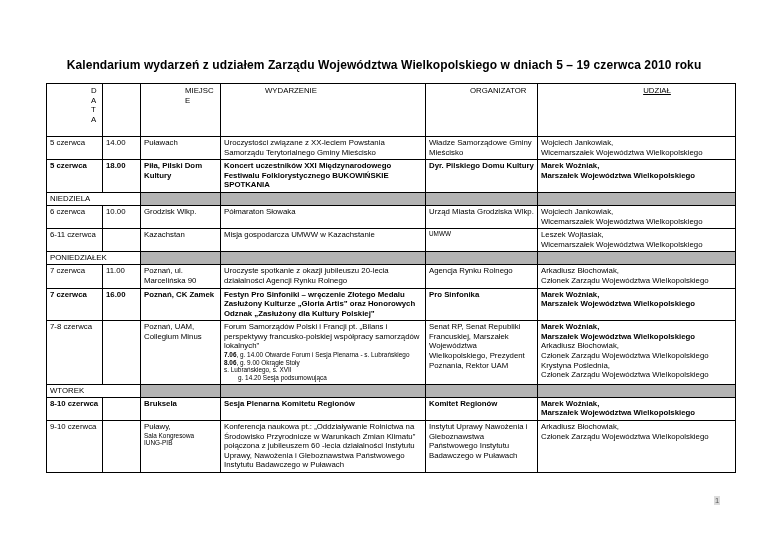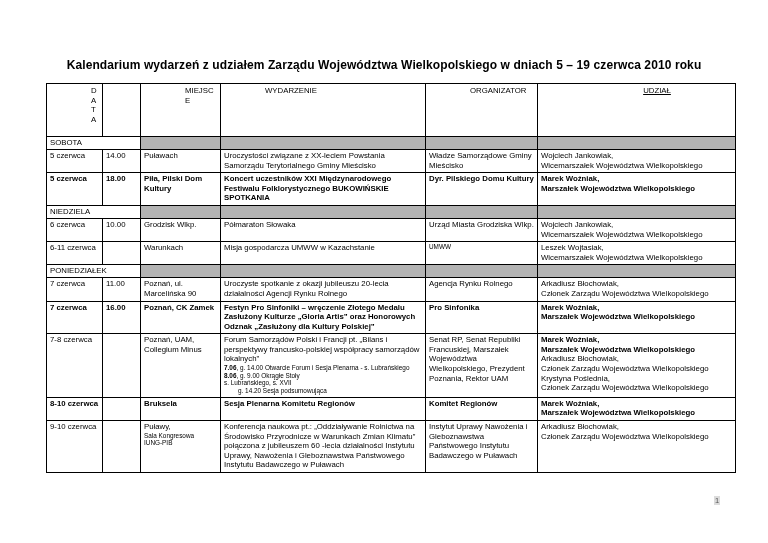--- a/index.html
+++ b/index.html
@@ -53,27 +53,20 @@
     <tr>
       <th>DATA</th>
       <th>UMWW.</th>
       <th>MIEJSCE</th>
       <th>WYDARZENIE</th>
       <th>ORGANIZATOR</th>
       <th class="center">UDZIAŁ</th>
     </tr>
   </thead>
   <tbody>
-      <tr class="section-row">
-        <td colspan="2">SOBOTA</td>
-        <td class="gray-cell"></td>
-        <td class="gray-cell"></td>
-        <td class="gray-cell"></td>
-        <td class="gray-cell"></td>
-      </tr>
       <tr class="event-row">
         <td>
           <div class="para"><span>5 czerwca</span></div>
         </td>
         <td>
           <div class="para"><span>14.00</span></div>
         </td>
         <td>
           <div class="para"><span>Puławach</span></div>
         </td>
@@ -136,21 +129,21 @@
           <div class="para"><span>Wojciech Jankowiak,</span></div>
           <div class="para"><span>Wicemarszałek Województwa Wielkopolskiego</span></div>
         </td>
       </tr>
       <tr class="event-row">
         <td>
           <div class="para"><span>6-11 czerwca</span></div>
         </td>
         <td></td>
         <td>
-          <div class="para"><span>Warunkach</span></div>
+          <div class="para"><span>Kazachstan</span></div>
         </td>
         <td>
           <div class="para"><span>Misja gospodarcza UMWW w Kazachstanie</span></div>
         </td>
         <td>
           <div class="para small"><span>UMWW</span></div>
         </td>
         <td>
           <div class="para"><span>Leszek Wojtasiak,</span></div>
           <div class="para"><span>Wicemarszałek Województwa Wielkopolskiego</span></div>
@@ -225,20 +218,27 @@
         </td>
         <td>
           <div class="para"><span class="b">Marek Woźniak,</span></div>
           <div class="para"><span class="b">Marszałek Województwa Wielkopolskiego</span></div>
           <div class="para"><span>Arkadiusz Błochowiak,</span></div>
           <div class="para"><span>Członek Zarządu Województwa Wielkopolskiego</span></div>
           <div class="para"><span>Krystyna Poślednia,</span></div>
           <div class="para"><span>Członek Zarządu Województwa Wielkopolskiego</span></div>
         </td>
       </tr>
+      <tr class="section-row">
+        <td colspan="2">WTOREK</td>
+        <td class="gray-cell"></td>
+        <td class="gray-cell"></td>
+        <td class="gray-cell"></td>
+        <td class="gray-cell"></td>
+      </tr>
       <tr class="event-row bold">
         <td>
           <div class="para"><span>8-10 czerwca</span></div>
         </td>
         <td></td>
         <td>
           <div class="para"><span>Bruksela</span></div>
         </td>
         <td>
           <div class="para"><span>Sesja Plenarna Komitetu Regionów</span></div>

